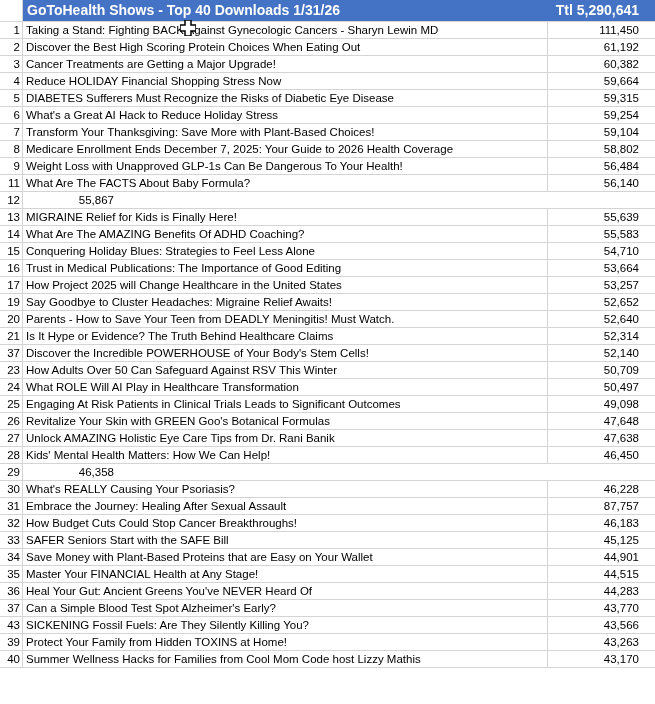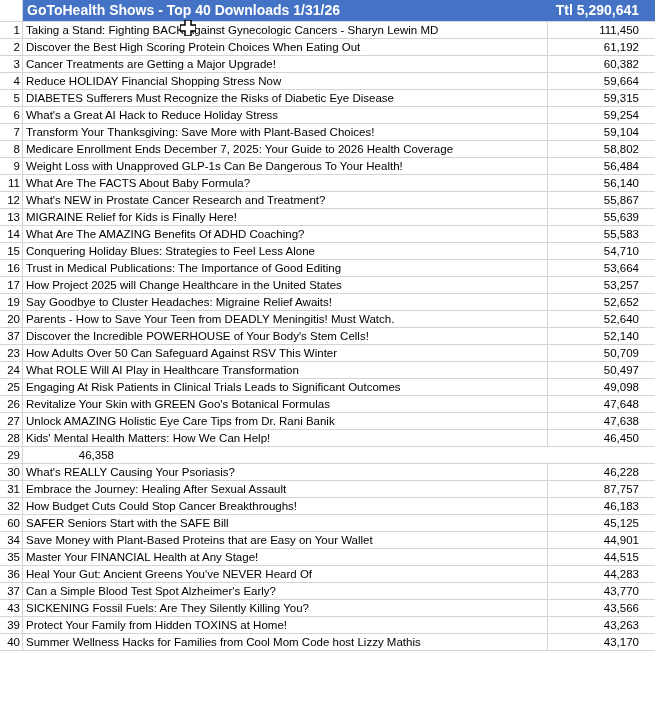--- a/index.html
+++ b/index.html
@@ -72,21 +72,20 @@
         <div class="cell title">Weight Loss with Unapproved GLP-1s Can Be Dangerous To Your Health!</div>
         <div class="cell val">56,484</div>
       </div>
       <div class="row">
         <div class="cell num">11</div>
         <div class="cell title">What Are The FACTS About Baby Formula?</div>
         <div class="cell val">56,140</div>
       </div>
       <div class="row">
         <div class="cell num">12</div>
-        <div class="cell title">What's NEW in Prostate Cancer Research and Treatment?</div>
         <div class="cell val">55,867</div>
       </div>
       <div class="row">
         <div class="cell num">13</div>
         <div class="cell title">MIGRAINE Relief for Kids is Finally Here!</div>
         <div class="cell val">55,639</div>
       </div>
       <div class="row">
         <div class="cell num">14</div>
         <div class="cell title">What Are The AMAZING Benefits Of ADHD Coaching?</div>
@@ -111,20 +110,25 @@
         <div class="cell num">19</div>
         <div class="cell title">Say Goodbye to Cluster Headaches: Migraine Relief Awaits!</div>
         <div class="cell val">52,652</div>
       </div>
       <div class="row">
         <div class="cell num">20</div>
         <div class="cell title">Parents - How to Save Your Teen from DEADLY Meningitis! Must Watch.</div>
         <div class="cell val">52,640</div>
       </div>
       <div class="row">
+        <div class="cell num">21</div>
+        <div class="cell title">Is It Hype or Evidence? The Truth Behind Healthcare Claims</div>
+        <div class="cell val">52,314</div>
+      </div>
+      <div class="row">
         <div class="cell num">37</div>
         <div class="cell title">Discover the Incredible POWERHOUSE of Your Body's Stem Cells!</div>
         <div class="cell val">52,140</div>
       </div>
       <div class="row">
         <div class="cell num">23</div>
         <div class="cell title">How Adults Over 50 Can Safeguard Against RSV This Winter</div>
         <div class="cell val">50,709</div>
       </div>
       <div class="row">
@@ -165,21 +169,21 @@
         <div class="cell num">31</div>
         <div class="cell title">Embrace the Journey: Healing After Sexual Assault</div>
         <div class="cell val">87,757</div>
       </div>
       <div class="row">
         <div class="cell num">32</div>
         <div class="cell title">How Budget Cuts Could Stop Cancer Breakthroughs!</div>
         <div class="cell val">46,183</div>
       </div>
       <div class="row">
-        <div class="cell num">60</div>
+        <div class="cell num">33</div>
         <div class="cell title">SAFER Seniors Start with the SAFE Bill</div>
         <div class="cell val">45,125</div>
       </div>
       <div class="row">
         <div class="cell num">34</div>
         <div class="cell title">Save Money with Plant-Based Proteins that are Easy on Your Wallet</div>
         <div class="cell val">44,901</div>
       </div>
       <div class="row">
         <div class="cell num">35</div>

